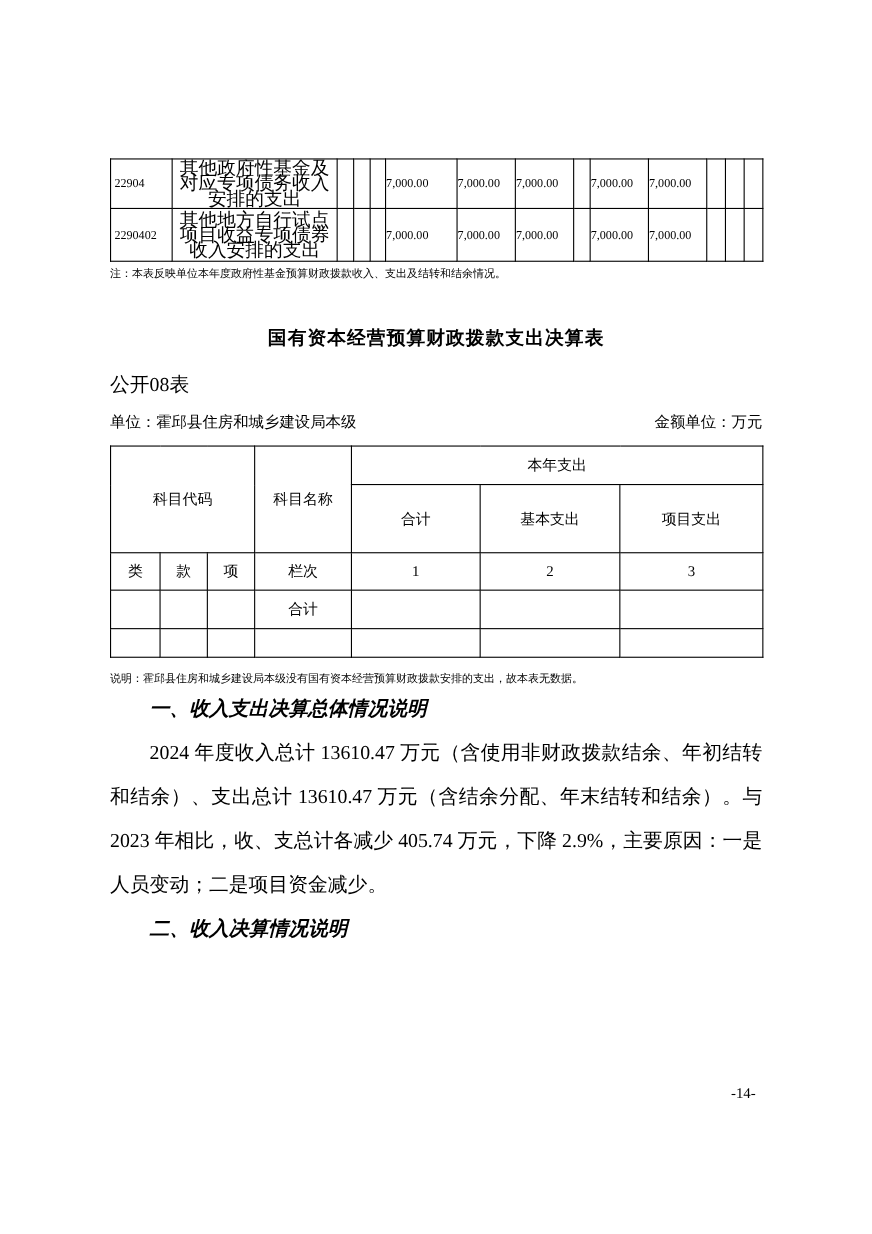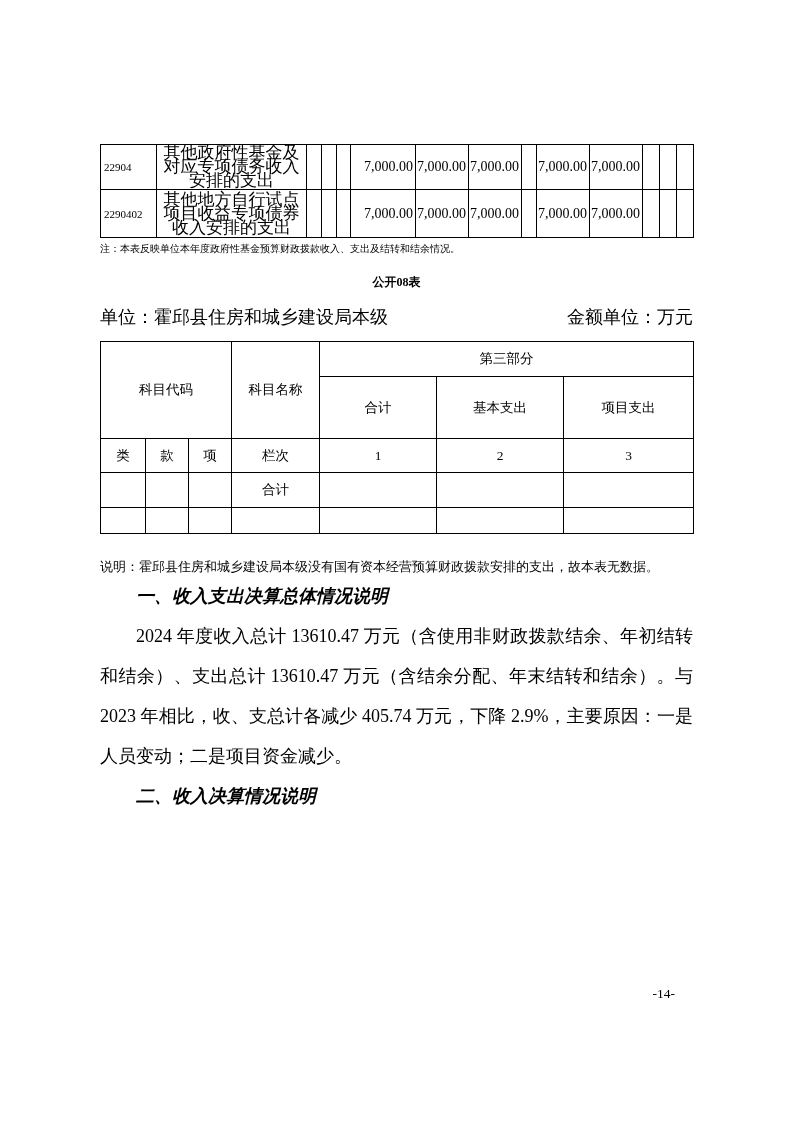--- a/index.html
+++ b/index.html
@@ -22,46 +22,46 @@
   }
   table { border-collapse: collapse; table-layout: fixed; width: 593px; }
   td { border: 1px solid #000; padding: 0; overflow: hidden; vertical-align: middle; }
 
   
   .cont-table { font-size: 10px; }
   .cont-table tr.r1 { height: 33px; }
   .cont-table tr.r2 { height: 48px; }
   .cont-table .code { font-size: 11px; text-align: left; padding-left: 3px; }
   .cont-table .name { font-size: 17px; line-height: 14px; text-align: center; padding: 1px 3px; letter-spacing: 0px; }
-  .cont-table .num { font-size: 14px; text-align: right; padding-right: 2px; }
+  .cont-table .num { font-size: 11px; text-align: left; padding-right: 2px; }
 
   .small-note { font-size: 10px; margin-top: 4px; }
 
   .soe-title {
     font-family: "Liberation Sans", "DejaVu Sans", sans-serif;
     font-weight: 700;
     font-size: 17px;
     text-align: center;
     letter-spacing: 1px;
     margin-top: 40px;
   }
-  .table-code { text-align: center; font-size: 12px; margin-top: 18px; font-weight: bold; }
-  .table-meta { display: flex; justify-content: space-between; font-size: 18px; margin-top: 14px;
+  .table-code { text-align: left; font-size: 18px; margin-top: 18px; }
+  .table-meta { display: flex; justify-content: space-between; font-size: 14px; margin-top: 14px;
                 font-family: "Liberation Sans", "DejaVu Sans", sans-serif; }
 
   
   .soe-table { margin-top: 12px; font-size: 13.5px; text-align: center; }
   .soe-table tr.hr1 { height: 35px; }
   .soe-table tr.hr2 { height: 62px; }
   .soe-table tr.r3 { height: 34px; }
   .soe-table tr.r4 { height: 35px; }
   .soe-table tr.r5 { height: 26px; }
 
   .note-line { font-size: 11px; margin-top: 10px; }
-  .remark-line { font-size: 13px; margin-top: 24px; }
+  .remark-line { font-size: 10px; margin-top: 12px; }
 
   .section-heading {
     font-family: "Liberation Sans", "DejaVu Sans", sans-serif;
     font-weight: 700;
     font-size: 19px;
     line-height: 44px;
     text-indent: 50px;
     text-align: justify;
     margin-top: 32px;
   }
@@ -74,21 +74,21 @@
     font-style: italic;
   }
   .body-para {
     font-size: 18px;
     line-height: 40px;
     text-indent: 36px;
     text-align: justify;
   }
   .page-number {
     position: absolute;
-    right: 118px;
+    right: 106px;
     top: 986px;
     font-size: 13.5px;
   }
 </style>
 </head>
 <body>
 
 <div class="page">
   <div class="content">
 
@@ -139,41 +139,42 @@
           <td class="num">7,000.00</td>
           <td class="num">7,000.00</td>
           <td></td>
           <td></td>
           <td></td>
         </tr>
       </tbody>
     </table>
     <div class="small-note">注：本表反映单位本年度政府性基金预算财政拨款收入、支出及结转和结余情况。</div>
 
+    <div class="soe-title">国有资本经营预算财政拨款支出决算表</div>
     <div class="table-code">公开08表</div>
     <div class="table-meta">
       <span>单位：霍邱县住房和城乡建设局本级</span>
       <span>金额单位：万元</span>
     </div>
 
     <table class="soe-table">
       <colgroup>
         <col style="width:45px">
           <col style="width:43px">
           <col style="width:43px">
         <col style="width:88px">
           <col style="width:117px">
           <col style="width:127px">
           <col style="width:130px">
       </colgroup>
       <tbody>
         <tr class="hr1">
           <td colspan="3" rowspan="2">科目代码</td>
           <td rowspan="2">科目名称</td>
-          <td colspan="3">第三部分</td>
+          <td colspan="3">本年支出</td>
         </tr>
         <tr class="hr2">
           <td>合计</td>
           <td>基本支出</td>
           <td>项目支出</td>
         </tr>
         <tr class="r3">
           <td>类</td>
           <td>款</td>
           <td>项</td>

